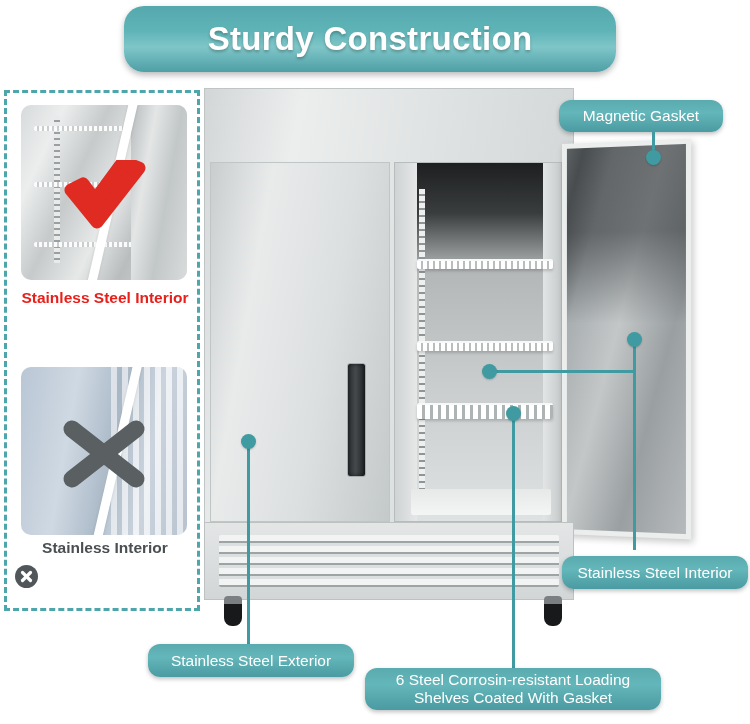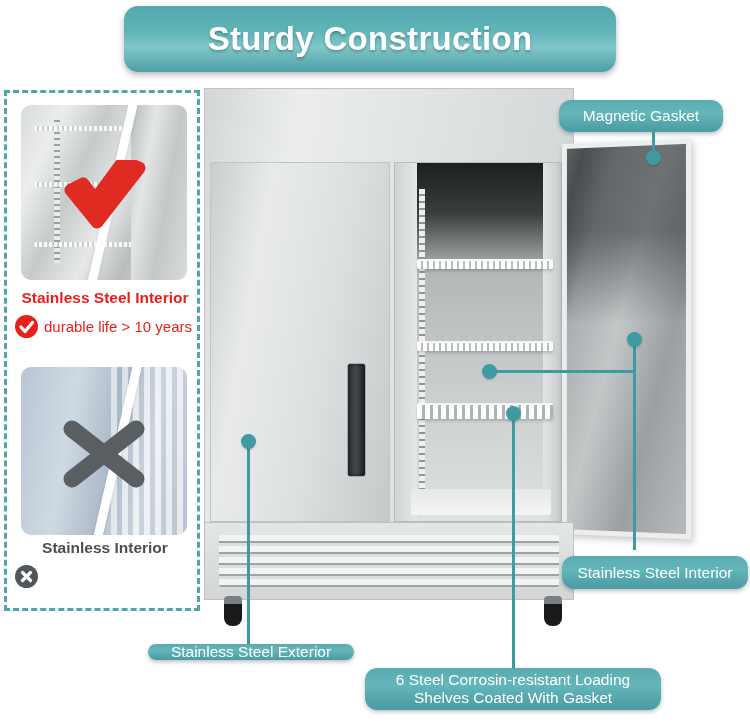--- a/index.html
+++ b/index.html
@@ -5,21 +5,21 @@
   html,body{margin:0;padding:0;}
   body{
     width:750px;height:724px;background:#ffffff;position:relative;overflow:hidden;
     font-family:"Liberation Sans",sans-serif;
   }
   .stage{position:absolute;inset:0;}
 
   
   .title-banner{
     position:absolute;left:124px;top:6px;width:492px;height:66px;
-    border-radius:14px;
+    border-radius:20px;
     background:linear-gradient(180deg,#55a9ae 0%,#5fb4b8 38%,#7fc6c8 62%,#4e9fa6 100%);
     box-shadow:0 3px 6px rgba(0,0,0,.28);
     display:flex;align-items:center;justify-content:center;
   }
   .title-banner .txt{
     color:#ffffff;font-size:33px;font-weight:bold;letter-spacing:.3px;
     text-shadow:0 2px 3px rgba(0,0,0,.25);white-space:nowrap;
   }
 
   
@@ -197,28 +197,20 @@
         <div class="shelf-line" style="top:78%;"></div>
         <div class="door-slab"></div>
         <div class="slash" style="left:52%;"></div>
         <div class="mark">
           <svg width="86" height="72" viewBox="0 0 86 72">
             <path d="M10 30 L36 62 L78 8 L62 2 L34 40 L22 24 Z" fill="#e02b22" stroke="#e02b22" stroke-width="13" stroke-linejoin="round" stroke-linecap="round"></path>
           </svg>
         </div>
       </div>
       <div class="cmp-title good">Stainless Steel Interior</div>
-      <div class="cmp-note good">
-        <span class="badge ok">
-          <svg width="23" height="23" viewBox="0 0 23 23">
-            <path d="M6 12 L10 16.5 L17.5 7.5" fill="none" stroke="#ffffff" stroke-width="3.2" stroke-linecap="round" stroke-linejoin="round"></path>
-          </svg>
-        </span>
-        <span>durable life &gt; 10 years</span>
-      </div>
     </div>
 
     <div class="cmp-card bad">
       <div class="photo bad">
         <div class="panel-lines"></div>
         <div class="slash" style="left:55%;"></div>
         <div class="mark">
           <svg width="92" height="78" viewBox="0 0 92 78">
             <g stroke="#5a5f62" stroke-width="17" stroke-linecap="round">
               <line x1="14" y1="14" x2="78" y2="64"></line>
@@ -278,21 +270,21 @@
   <div class="conn v" style="left:633px;top:338px;height:212px;"></div>
   <div class="conn h" style="left:488px;top:370px;width:147px;"></div>
   <div class="dot" style="left:627px;top:332px;"></div>
   <div class="dot" style="left:482px;top:364px;"></div>
   <div class="pill" style="left:562px;top:556px;width:186px;height:33px;">
     <span>Stainless Steel Interior</span>
   </div>
 
   <div class="conn v" style="left:247px;top:440px;height:205px;"></div>
   <div class="dot" style="left:241px;top:434px;"></div>
-  <div class="pill" style="left:148px;top:644px;width:206px;height:16px;">
+  <div class="pill" style="left:148px;top:644px;width:206px;height:33px;">
     <span>Stainless Steel Exterior</span>
   </div>
 
   <div class="conn v" style="left:512px;top:412px;height:258px;"></div>
   <div class="dot" style="left:506px;top:406px;"></div>
   <div class="pill multiline" style="left:365px;top:668px;width:296px;height:42px;flex-direction:column;">
     <span>6 Steel Corrosin-resistant Loading</span>
     <span>Shelves Coated With Gasket</span>
   </div>
 

